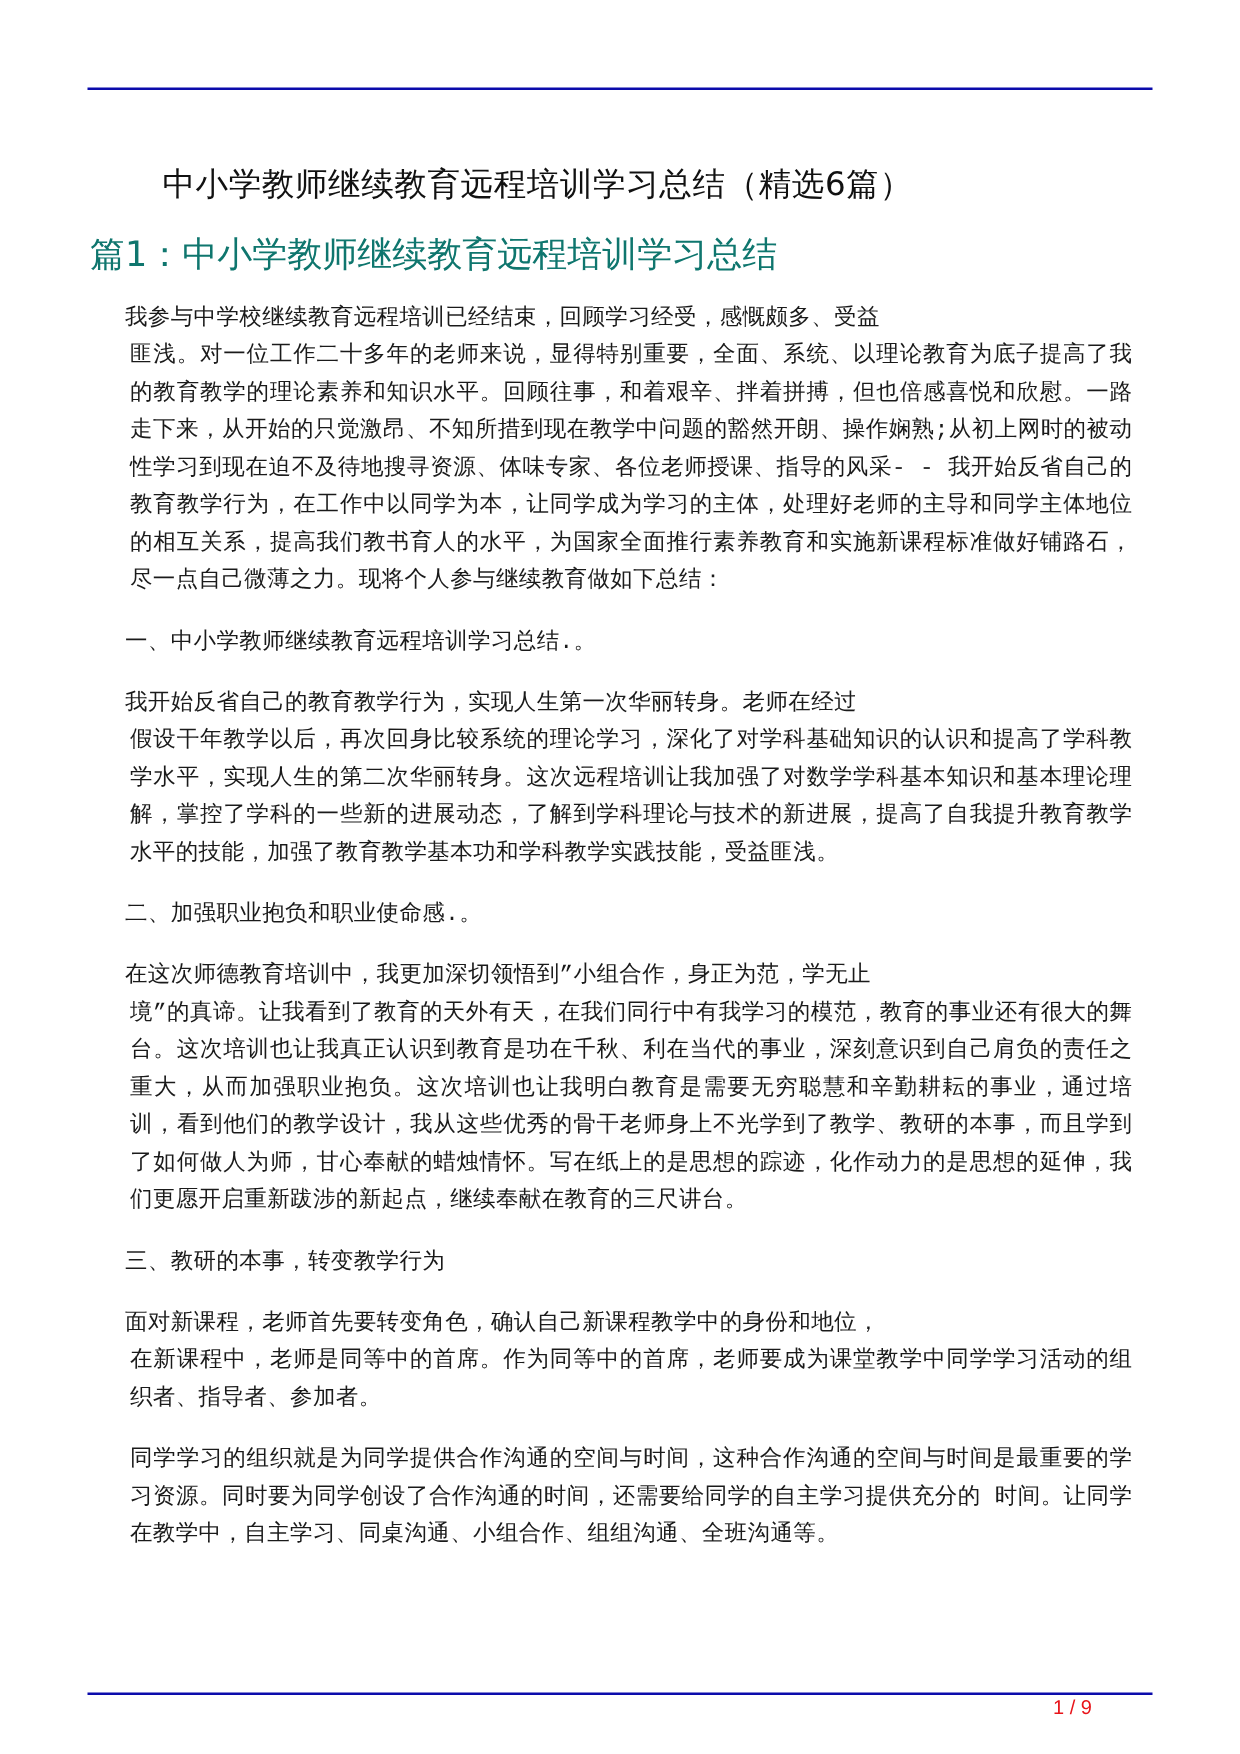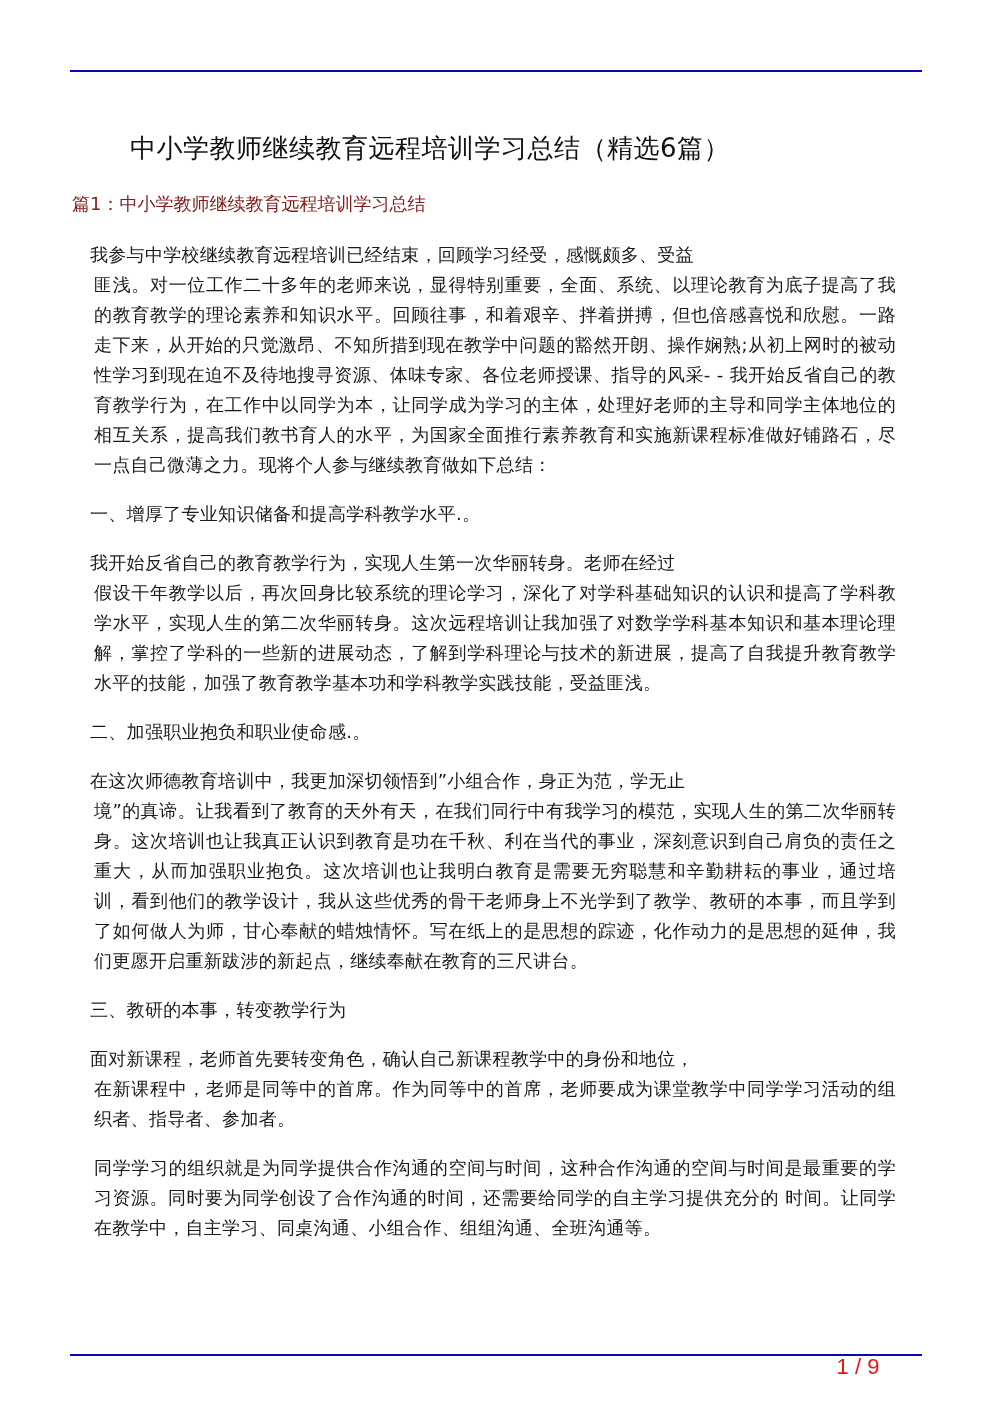--- a/index.html
+++ b/index.html
@@ -32,29 +32,30 @@
     text-align: center;
     font-size: 26px;
     line-height: 40px;
     color: #111111;
     letter-spacing: 0.5px;
   }
   .section-heading {
     position: absolute;
     top: 186px;
     left: 72px;
-    font-size: 18px;
+    font-size: 28px;
     line-height: 36px;
-    color: #7f1d1d;
+    color: #0f766e;
   }
   .body {
     position: absolute;
     top: 240px;
-    left: 54px;
+    left: 64px;
     width: 842px;
+    font-family: Liberation Mono, monospace;
   }
   .para {
     margin: 0 0 19px 0;
     font-size: 18px;
     line-height: 30px;
     text-indent: 36px;
     text-align: justify;
     color: #1a1a1a;
     letter-spacing: 0.3px;
   }
@@ -65,53 +66,53 @@
     display: block;
     text-indent: 0;
     margin-left: 40px;
   }
   .page-num {
     position: absolute;
     top: 1356px;
     left: 830px;
     width: 56px;
     text-align: center;
-    font-size: 22px;
+    font-size: 16px;
     line-height: 22px;
     color: #e8141a;
     font-family: "Liberation Sans", sans-serif;
   }
 </style>
 </head>
 <body>
 
 <div class="rule top"></div>
 
 <h1 class="doc-title" style="margin:0;font-weight:normal;">中小学教师继续教育远程培训学习总结（精选6篇）</h1>
 
 <h2 class="section-heading" style="margin:0;font-weight:normal;">篇1：中小学教师继续教育远程培训学习总结</h2>
 
 <div class="body">
   <p class="para">
     <span class="first">我参与中学校继续教育远程培训已经结束，回顾学习经受，感慨颇多、受益</span>
     <span class="rest">匪浅。对一位工作二十多年的老师来说，显得特别重要，全面、系统、以理论教育为底子提高了我的教育教学的理论素养和知识水平。回顾往事，和着艰辛、拌着拼搏，但也倍感喜悦和欣慰。一路走下来，从开始的只觉激昂、不知所措到现在教学中问题的豁然开朗、操作娴熟;从初上网时的被动性学习到现在迫不及待地搜寻资源、体味专家、各位老师授课、指导的风采- - 我开始反省自己的教育教学行为，在工作中以同学为本，让同学成为学习的主体，处理好老师的主导和同学主体地位的相互关系，提高我们教书育人的水平，为国家全面推行素养教育和实施新课程标准做好铺路石，尽一点自己微薄之力。现将个人参与继续教育做如下总结：</span>
   </p>
   <p class="para">
-    <span class="first">一、增厚了专业知识储备和提高学科教学水平.。</span>
+    <span class="first">一、中小学教师继续教育远程培训学习总结.。</span>
   </p>
   <p class="para">
     <span class="first">我开始反省自己的教育教学行为，实现人生第一次华丽转身。老师在经过</span>
     <span class="rest">假设干年教学以后，再次回身比较系统的理论学习，深化了对学科基础知识的认识和提高了学科教学水平，实现人生的第二次华丽转身。这次远程培训让我加强了对数学学科基本知识和基本理论理解，掌控了学科的一些新的进展动态，了解到学科理论与技术的新进展，提高了自我提升教育教学水平的技能，加强了教育教学基本功和学科教学实践技能，受益匪浅。</span>
   </p>
   <p class="para">
     <span class="first">二、加强职业抱负和职业使命感.。</span>
   </p>
   <p class="para">
     <span class="first">在这次师德教育培训中，我更加深切领悟到”小组合作，身正为范，学无止</span>
-    <span class="rest">境”的真谛。让我看到了教育的天外有天，在我们同行中有我学习的模范，实现人生的第二次华丽转身。这次培训也让我真正认识到教育是功在千秋、利在当代的事业，深刻意识到自己肩负的责任之重大，从而加强职业抱负。这次培训也让我明白教育是需要无穷聪慧和辛勤耕耘的事业，通过培训，看到他们的教学设计，我从这些优秀的骨干老师身上不光学到了教学、教研的本事，而且学到了如何做人为师，甘心奉献的蜡烛情怀。写在纸上的是思想的踪迹，化作动力的是思想的延伸，我们更愿开启重新跋涉的新起点，继续奉献在教育的三尺讲台。</span>
+    <span class="rest">境”的真谛。让我看到了教育的天外有天，在我们同行中有我学习的模范，教育的事业还有很大的舞台。这次培训也让我真正认识到教育是功在千秋、利在当代的事业，深刻意识到自己肩负的责任之重大，从而加强职业抱负。这次培训也让我明白教育是需要无穷聪慧和辛勤耕耘的事业，通过培训，看到他们的教学设计，我从这些优秀的骨干老师身上不光学到了教学、教研的本事，而且学到了如何做人为师，甘心奉献的蜡烛情怀。写在纸上的是思想的踪迹，化作动力的是思想的延伸，我们更愿开启重新跋涉的新起点，继续奉献在教育的三尺讲台。</span>
   </p>
   <p class="para">
     <span class="first">三、教研的本事，转变教学行为</span>
   </p>
   <p class="para">
     <span class="first">面对新课程，老师首先要转变角色，确认自己新课程教学中的身份和地位，</span>
     <span class="rest">在新课程中，老师是同等中的首席。作为同等中的首席，老师要成为课堂教学中同学学习活动的组织者、指导者、参加者。</span>
   </p>
   <p class="para">
     <span class="rest">同学学习的组织就是为同学提供合作沟通的空间与时间，这种合作沟通的空间与时间是最重要的学习资源。同时要为同学创设了合作沟通的时间，还需要给同学的自主学习提供充分的 时间。让同学在教学中，自主学习、同桌沟通、小组合作、组组沟通、全班沟通等。</span>

